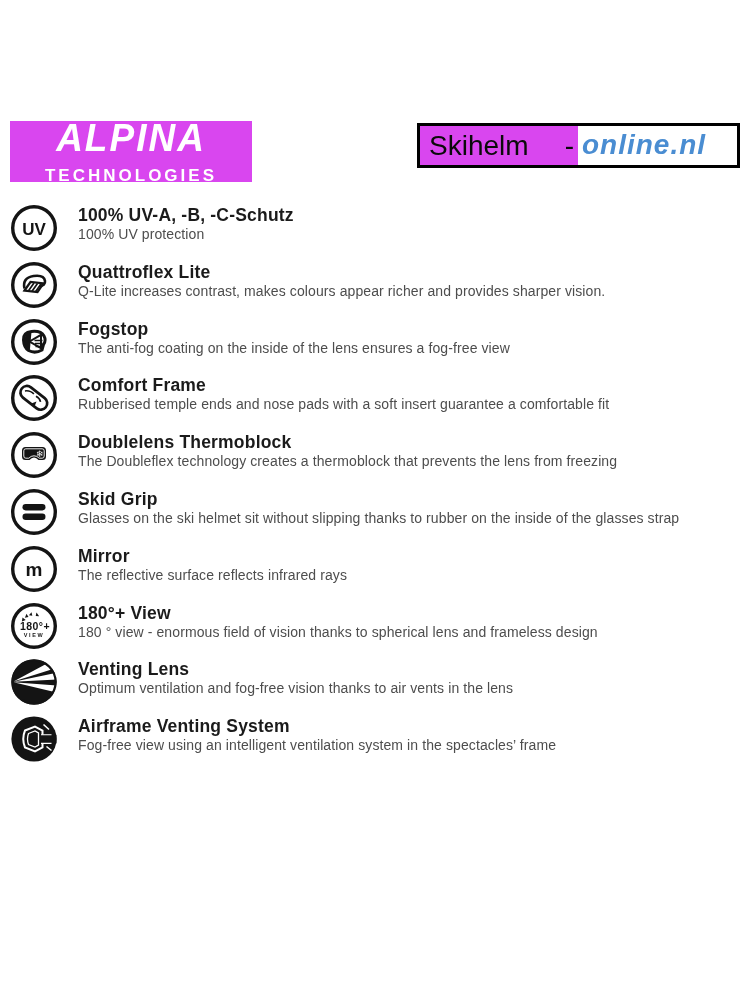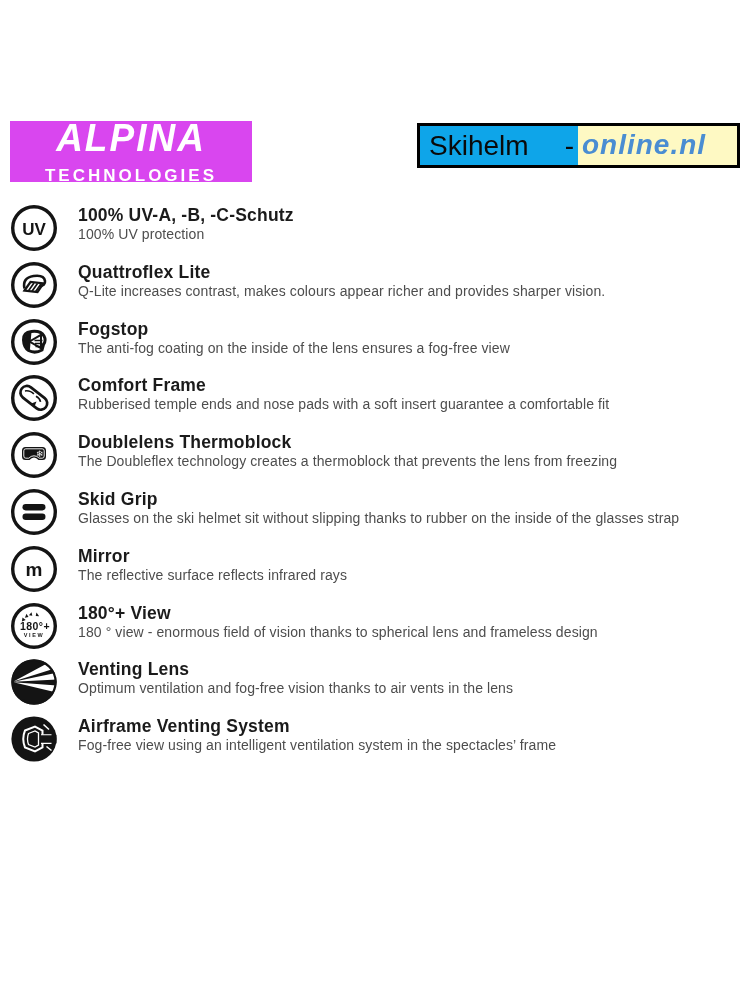--- a/index.html
+++ b/index.html
@@ -16,27 +16,27 @@
     letter-spacing:2px;transform:scaleY(1.05);
   }
   .alpina-tagline{
     font-size:17px;font-weight:bold;letter-spacing:3px;line-height:15px;margin-top:12px;
   }
   .skihelm-logo{
     position:absolute;left:417px;top:123px;width:323px;height:45px;
     border:3px solid #000;box-sizing:border-box;display:flex;background:#000;
   }
   .skihelm-left{
-    background:#0ea5e9;color:#0a0a0a;width:158px;box-sizing:border-box;
+    background:#d946ef;color:#0a0a0a;width:158px;box-sizing:border-box;
     display:flex;align-items:center;justify-content:space-between;
     padding:0 4px 0 9px;font-size:28px;font-weight:500;
   }
   .skihelm-dash{font-weight:400;}
   .skihelm-right{
-    background:#fef9c3;color:#4a8dd2;flex:1;display:flex;align-items:center;
+    background:#ffffff;color:#4a8dd2;flex:1;display:flex;align-items:center;
     padding:0 8px 2px 4px;font-size:28px;font-style:italic;font-weight:bold;
     letter-spacing:1px;
   }
 
   
   .features{position:absolute;left:10px;top:204px;width:730px;}
   .feature-row{display:flex;align-items:flex-start;height:48px;margin-bottom:8.8px;}
   .feature-icon{width:48px;height:48px;flex:0 0 48px;margin-right:20px;}
   .feature-text{padding-top:1px;min-width:0;}
   .feature-title{

